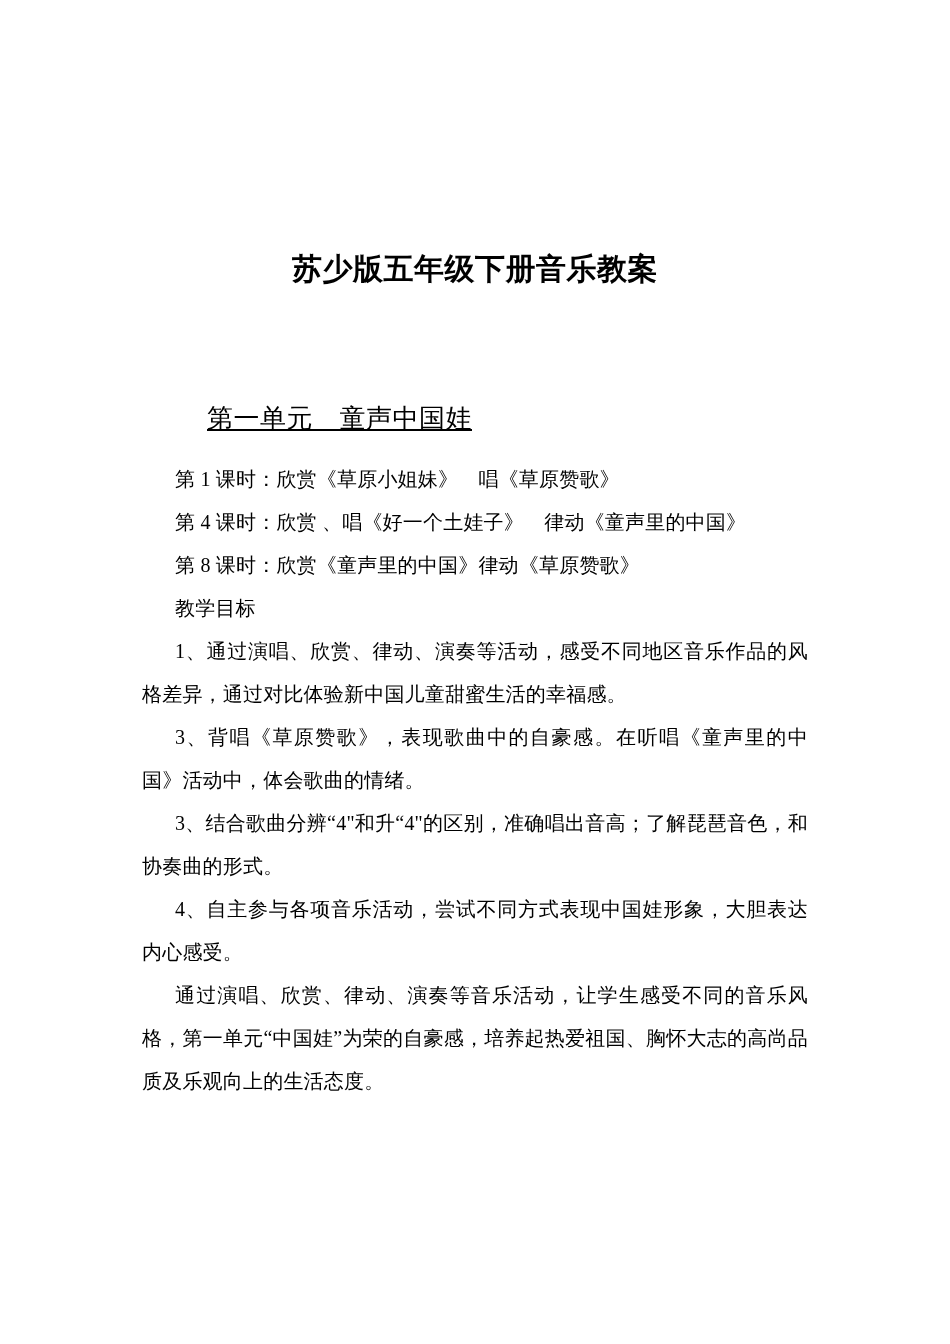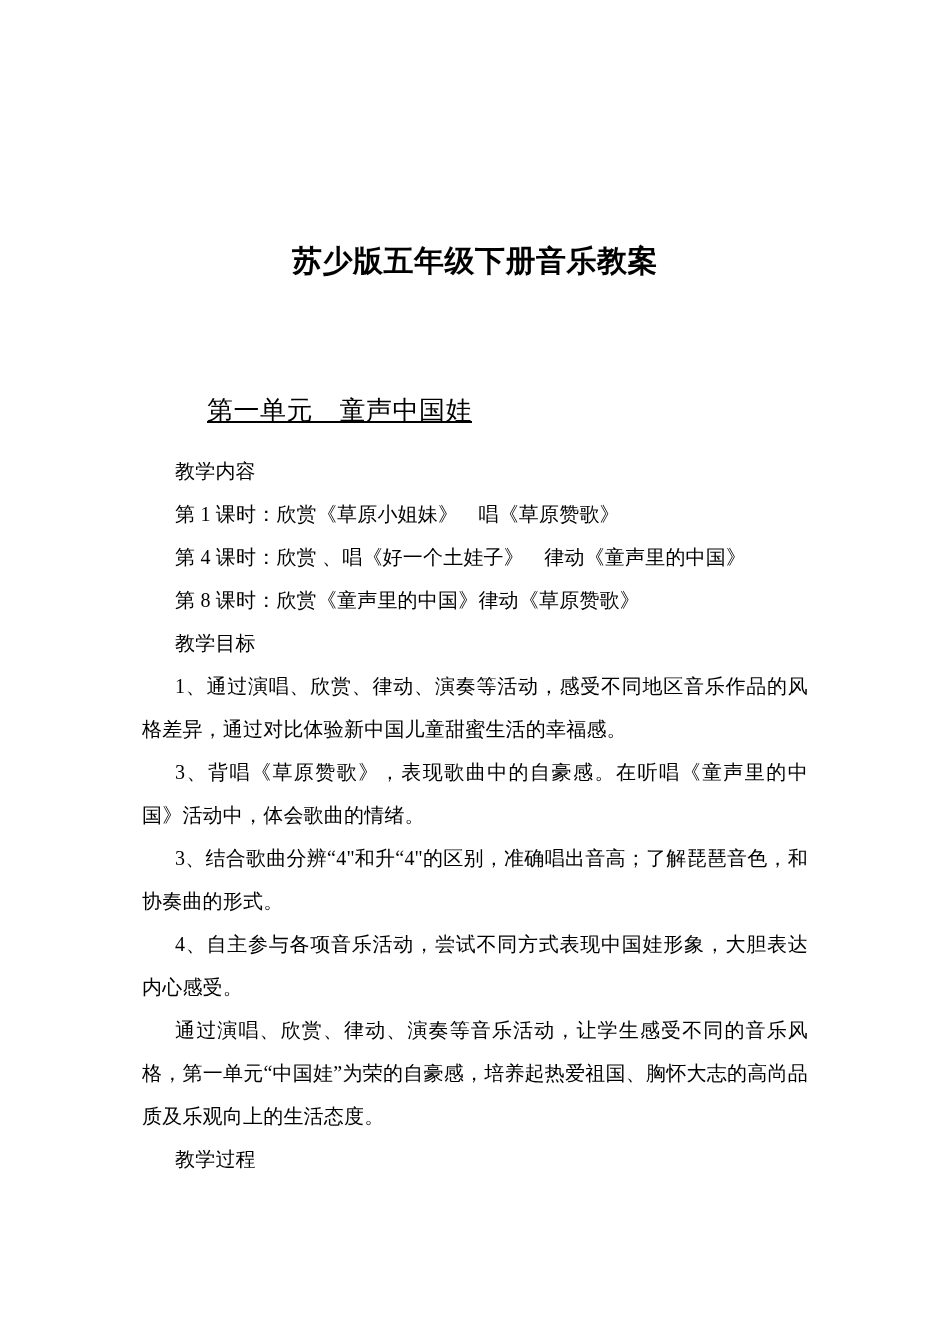--- a/index.html
+++ b/index.html
@@ -11,21 +11,21 @@
     position: relative;
     width: 950px;
     height: 1344px;
     background: #ffffff;
     color: #000000;
     font-family: "Liberation Serif", "DejaVu Serif", serif;
     overflow: hidden;
     box-sizing: border-box;
   }
   .content {
-    padding: 0 142px;
+    padding: 8px 142px;
     box-sizing: border-box;
   }
   .doc-title {
     margin: 0;
     padding-top: 243px;
     font-size: 30px;
     font-weight: bold;
     line-height: 36px;
     text-align: center;
     letter-spacing: 0.5px;
@@ -55,27 +55,25 @@
 <body>
 
 <div class="page">
   <div class="content">
 
     <h1 class="doc-title">苏少版五年级下册音乐教案</h1>
 
     <h2 class="unit-heading">第一单元　童声中国娃</h2>
 
     <div class="body-block">
-      <p>教学内容</p>
       <p>第 1 课时：欣赏《草原小姐妹》　唱《草原赞歌》</p>
       <p>第 4 课时：欣赏 、唱《好一个土娃子》　律动《童声里的中国》</p>
       <p>第 8 课时：欣赏《童声里的中国》律动《草原赞歌》</p>
       <p>教学目标</p>
       <p>1、通过演唱、欣赏、律动、演奏等活动，感受不同地区音乐作品的风格差异，通过对比体验新中国儿童甜蜜生活的幸福感。</p>
       <p>3、背唱《草原赞歌》，表现歌曲中的自豪感。在听唱《童声里的中国》活动中，体会歌曲的情绪。</p>
       <p>3、结合歌曲分辨“4"和升“4"的区别，准确唱出音高；了解琵琶音色，和协奏曲的形式。</p>
       <p>4、自主参与各项音乐活动，尝试不同方式表现中国娃形象，大胆表达内心感受。</p>
       <p>通过演唱、欣赏、律动、演奏等音乐活动，让学生感受不同的音乐风格，第一单元“中国娃”为荣的自豪感，培养起热爱祖国、胸怀大志的高尚品质及乐观向上的生活态度。</p>
-      <p>教学过程</p>
     </div>
 
   </div>
 </div>
 
 </body></html>

